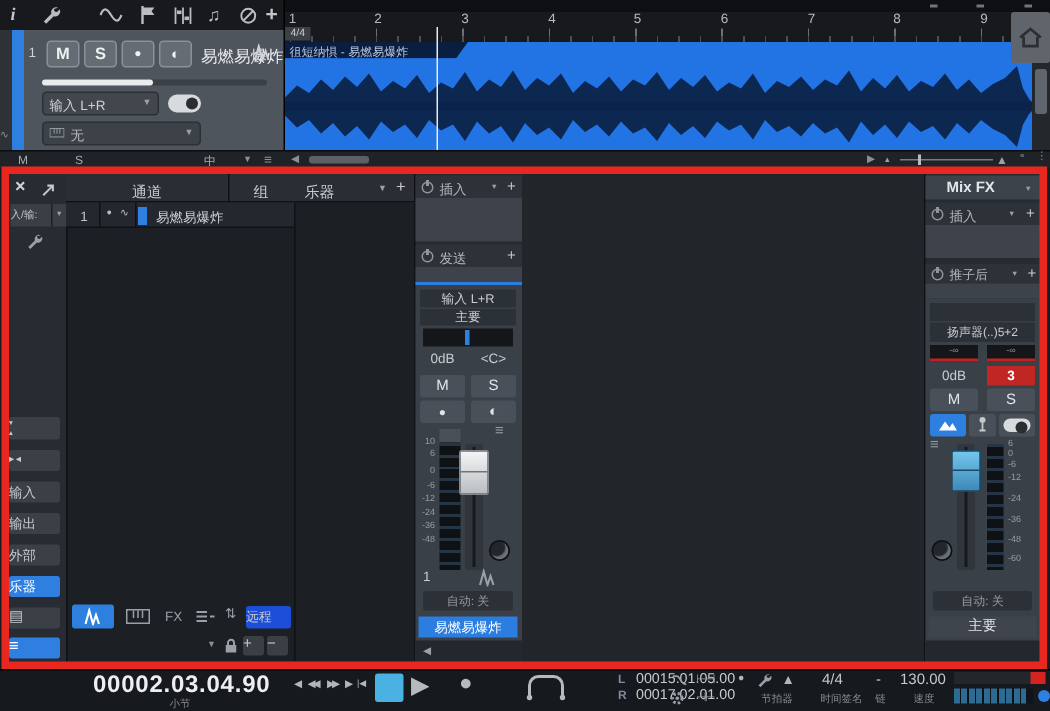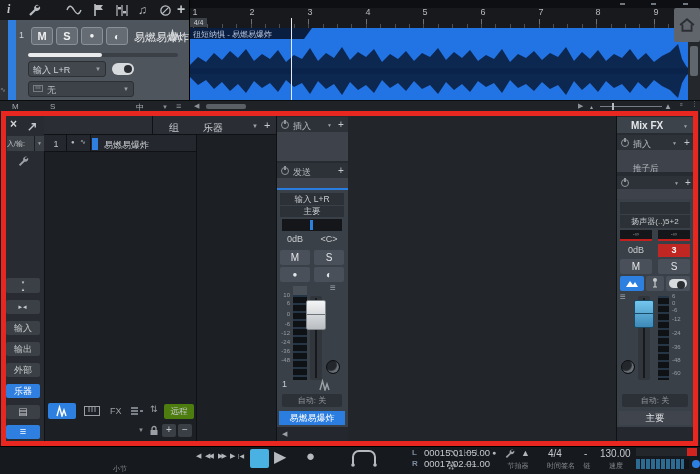--- a/index.html
+++ b/index.html
@@ -3,21 +3,21 @@
 <meta charset="utf-8">
 <style>
   *{margin:0;padding:0;box-sizing:border-box}
   html,body{background:#000}
   #app{position:relative;width:700px;height:474px;background:#17191d;overflow:hidden;
        font-family:"Liberation Sans","DejaVu Sans",sans-serif;color:#c6cacd;font-size:9px;}
   .p{position:absolute}
   .layer{position:absolute;left:0;top:0;width:700px;height:474px}
   .tc{text-align:center}
   svg{display:block}
-  .gb{background:#3b4046;border-radius:2px;color:#c6cacd;text-align:center}
+  .gb{background:#3b4046;border-radius:2px;color:#c6cacd;text-align:left}
   .hb{background:#666c74;border:1px solid #8a9199;border-radius:3px;color:#eef0f2;text-align:center;font-weight:bold}
   .sb{background:#4a5059;border-radius:2px;color:#e2e5e8;text-align:center}
   .io{background:#2c3137;color:#c9cdd1;text-align:center}
   .hdr{background:#2d3238;color:#b4b9bf}
   .pw{width:8px;height:8px;border:1px solid #8f959b;border-radius:50%}
   .pw::after{content:"";position:absolute;left:2px;top:-2px;width:2px;height:4px;background:#8f959b}
   .knob{border-radius:50%;background:#23272c;border:1px solid #0d0f12;box-shadow:inset -2px -2px 1px rgba(195,205,215,.45)}
   .tg{background:#d8dbde;border-radius:6px}
   .tg::after{content:"";position:absolute;right:2px;top:2px;width:8px;height:8px;border-radius:50%;background:#2a2e33}
   .mt{background-color:#0f1215;background-image:repeating-linear-gradient(to bottom,rgba(95,145,195,.28) 0 2px,transparent 2px 8px)}
@@ -180,20 +180,21 @@
     <div class="p gb" style="left:6px;top:300px;width:34px;height:14px;font-size:7px;line-height:14px;letter-spacing:1px">▸◂</div>
     <div class="p gb" style="left:6px;top:321px;width:34px;height:14px;line-height:14px">输入</div>
     <div class="p gb" style="left:6px;top:342px;width:34px;height:14px;line-height:14px">输出</div>
     <div class="p gb" style="left:6px;top:363px;width:34px;height:14px;line-height:14px">外部</div>
     <div class="p gb" style="left:6px;top:384px;width:34px;height:14px;line-height:14px;background:#2e7fe0;color:#fff">乐器</div>
     <div class="p gb" style="left:6px;top:405px;width:34px;height:14px;font-size:10px;line-height:13px">▤</div>
     <div class="p gb" style="left:6px;top:425px;width:34px;height:14px;background:#2e7fe0;color:#fff;font-size:11px;line-height:13px">≡</div>
 
     <div class="p" style="left:44px;top:116px;width:152px;height:325px;background:#1c1f24;border-left:1px solid #0f1114"></div>
     <div class="p" style="left:44px;top:116px;width:152px;height:19px;background:#2a2e34;border-bottom:1px solid #0f1114"></div>
+    <div class="p tc" style="left:44px;top:121px;width:108px;font-size:10px;color:#c6c9cd">通道</div>
     <div class="p vdiv" style="left:152px;top:116px;height:19px"></div>
     <div class="p tc" style="left:152px;top:121px;width:44px;font-size:10px;color:#c6c9cd">组</div>
     <div class="p" style="left:44px;top:135px;width:152px;height:17px;background:#24282e;border-bottom:1px solid #0f1114"></div>
     <div class="p tc" style="left:50px;top:139px;width:12px;color:#c0c4c8">1</div>
     <div class="p vdiv" style="left:66px;top:135px;height:17px"></div>
     <div class="p" style="left:71px;top:139px;font-size:6px;color:#b8bcc2">●</div>
     <div class="p" style="left:80px;top:138px;font-size:7px;color:#b8bcc2">∿</div>
     <div class="p vdiv" style="left:90px;top:135px;height:17px"></div>
     <div class="p" style="left:92px;top:138px;width:6px;height:12px;background:#2e7fe0"></div>
     <div class="p" style="left:104px;top:139px;color:#ccd0d4;white-space:nowrap">易燃易爆炸</div>
@@ -209,21 +210,21 @@
           <path d="M5 1 V6 M8 1 V6 M11 1 V6" stroke="#9aa0a6"></path>
         </svg>
     </span>
     <div class="p" style="left:110px;top:406px;font-weight:normal;color:#9aa0a6">FX</div>
     <span class="p" style="left:130px;top:406px">
       <svg width="14" height="10" viewBox="0 0 14 10">
           <path d="M1 2 H8 M1 5 H8 M1 8 H8 M10 5 H13" stroke="#9aa0a6" stroke-width="1.3"></path>
         </svg>
     </span>
     <div class="p" style="left:150px;top:404px;font-size:9px;color:#9aa0a6">⇅</div>
-    <div class="p gb" style="left:164px;top:404px;width:30px;height:15px;font-size:8.5px;line-height:15px;background:#4d7c0f">远程</div>
+    <div class="p gb" style="left:164px;top:404px;width:30px;height:15px;font-size:8.5px;line-height:15px;background:#1d4ed8">远程</div>
     <div class="p" style="left:138px;top:427px;font-size:6px;color:#8b9096">▼</div>
     <span class="p" style="left:149px;top:425px">
       <svg width="10" height="11" viewBox="0 0 10 11">
           <rect x="1.5" y="5" width="7" height="5" fill="#9aa0a6"></rect>
           <path d="M3 5 V3.5 a2 2 0 0 1 4 0 V5" fill="none" stroke="#9aa0a6" stroke-width="1.3"></path>
         </svg>
     </span>
     <div class="p gb" style="left:162px;top:424px;width:14px;height:13px;font-size:10px;line-height:12px;background:#3a3f46">+</div>
     <div class="p gb" style="left:178px;top:424px;width:14px;height:13px;font-size:10px;line-height:12px;background:#3a3f46">−</div>
 
@@ -288,21 +289,21 @@
     <div class="p" style="left:631px;top:120px;font-size:10px;font-weight:bold;color:#e4e7ea">Mix FX</div>
     <div class="p" style="left:683px;top:123px;font-size:5px;color:#9aa0a6">▼</div>
     <div class="p hdr" style="left:617px;top:135px;width:77px;height:15px"></div>
     <div class="p pw" style="left:621px;top:139px"></div>
     <div class="p" style="left:633px;top:138px;color:#b4b9bf">插入</div>
     <div class="p" style="left:672px;top:140px;font-size:5px;color:#9aa0a6">▼</div>
     <div class="p" style="left:684px;top:137px;font-size:10px;color:#c6c9cd">+</div>
     <div class="p" style="left:617px;top:150px;width:77px;height:22px;background:#3e434b"></div>
     <div class="p hdr" style="left:617px;top:176px;width:77px;height:13px"></div>
     <div class="p pw" style="left:621px;top:179px"></div>
-    <div class="p" style="left:633px;top:163px;font-size:8.5px;color:#b4b9bf">推子后</div>
+    <div class="p" style="left:633px;top:178px;font-size:8.5px;color:#b4b9bf">推子后</div>
     <div class="p" style="left:674px;top:180px;font-size:5px;color:#9aa0a6">▼</div>
     <div class="p" style="left:685px;top:177px;font-size:10px;color:#c6c9cd">+</div>
     <div class="p" style="left:617px;top:189px;width:77px;height:10px;background:#3e434b"></div>
     <div class="p" style="left:617px;top:199px;width:77px;height:242px;background:#3a4047"></div>
     <div class="p io" style="left:620px;top:202px;width:70px;height:12px"></div>
     <div class="p io" style="left:620px;top:215px;width:70px;height:13px;font-size:8px;line-height:13px">扬声器(..)5+2</div>
     <div class="p tc" style="left:620px;top:230px;width:32px;height:11px;background:#141619;border-bottom:2px solid #c4201e;font-size:6px;line-height:9px;color:#8a9096">-∞</div>
     <div class="p tc" style="left:658px;top:230px;width:32px;height:11px;background:#141619;border-bottom:2px solid #c4201e;font-size:6px;line-height:9px;color:#8a9096">-∞</div>
     <div class="p tc" style="left:620px;top:245px;width:32px;color:#c9cdd1">0dB</div>
     <div class="p tc" style="left:658px;top:244px;width:32px;height:13px;background:#c02723;color:#fff;font-weight:bold;line-height:13px">3</div>
@@ -339,20 +340,21 @@
     <div class="p knob" style="left:621px;top:360px;width:14px;height:14px"></div>
     <div class="p io" style="left:622px;top:394px;width:66px;height:13px;font-size:8px;line-height:13px;color:#9599a0;border-radius:2px">自动: 关</div>
     <div class="p tc" style="left:619px;top:411px;width:72px;height:14px;background:#40454d;color:#dfe2e6;font-size:9.5px;line-height:14px">主要</div>
     <div class="p" style="left:617px;top:427px;width:77px;height:14px;background:#24282e"></div>
   </div>
 
   <div class="p" style="left:1px;top:111px;width:697px;height:335px;border:5px solid #e82820;z-index:40;pointer-events:none"></div>
 
   <div class="layer" style="z-index:50;height:28px;top:446px">
     <div class="p" style="left:0;top:0;width:700px;height:28px;background:#16191d;border-top:1px solid #000"></div>
+    <div class="p" style="left:62px;top:2px;font-size:16px;font-weight:bold;color:#eceef0;letter-spacing:.5px">00002.03.04.90</div>
     <div class="p lbl" style="left:100px;top:18px;width:40px">小节</div>
     <div class="p" style="left:196px;top:6px;font-size:7px;color:#b2b6ba">◀</div>
     <div class="p" style="left:205px;top:6px;font-size:7px;color:#b2b6ba;letter-spacing:-2px">◀◀</div>
     <div class="p" style="left:218px;top:6px;font-size:7px;color:#b2b6ba;letter-spacing:-2px">▶▶</div>
     <div class="p" style="left:230px;top:6px;font-size:7px;color:#b2b6ba">▶</div>
     <div class="p" style="left:238px;top:6px;font-size:6px;color:#b2b6ba">|◀</div>
     <div class="p" style="left:250px;top:3px;width:19px;height:19px;background:#49b2e2;border-radius:2px"></div>
     <div class="p" style="left:274px;top:1px;font-size:16px;color:#b6babe">▶</div>
     <div class="p" style="left:306px;top:1px;font-size:15px;color:#b6babe">●</div>
     <span class="p" style="left:346px;top:3px">

